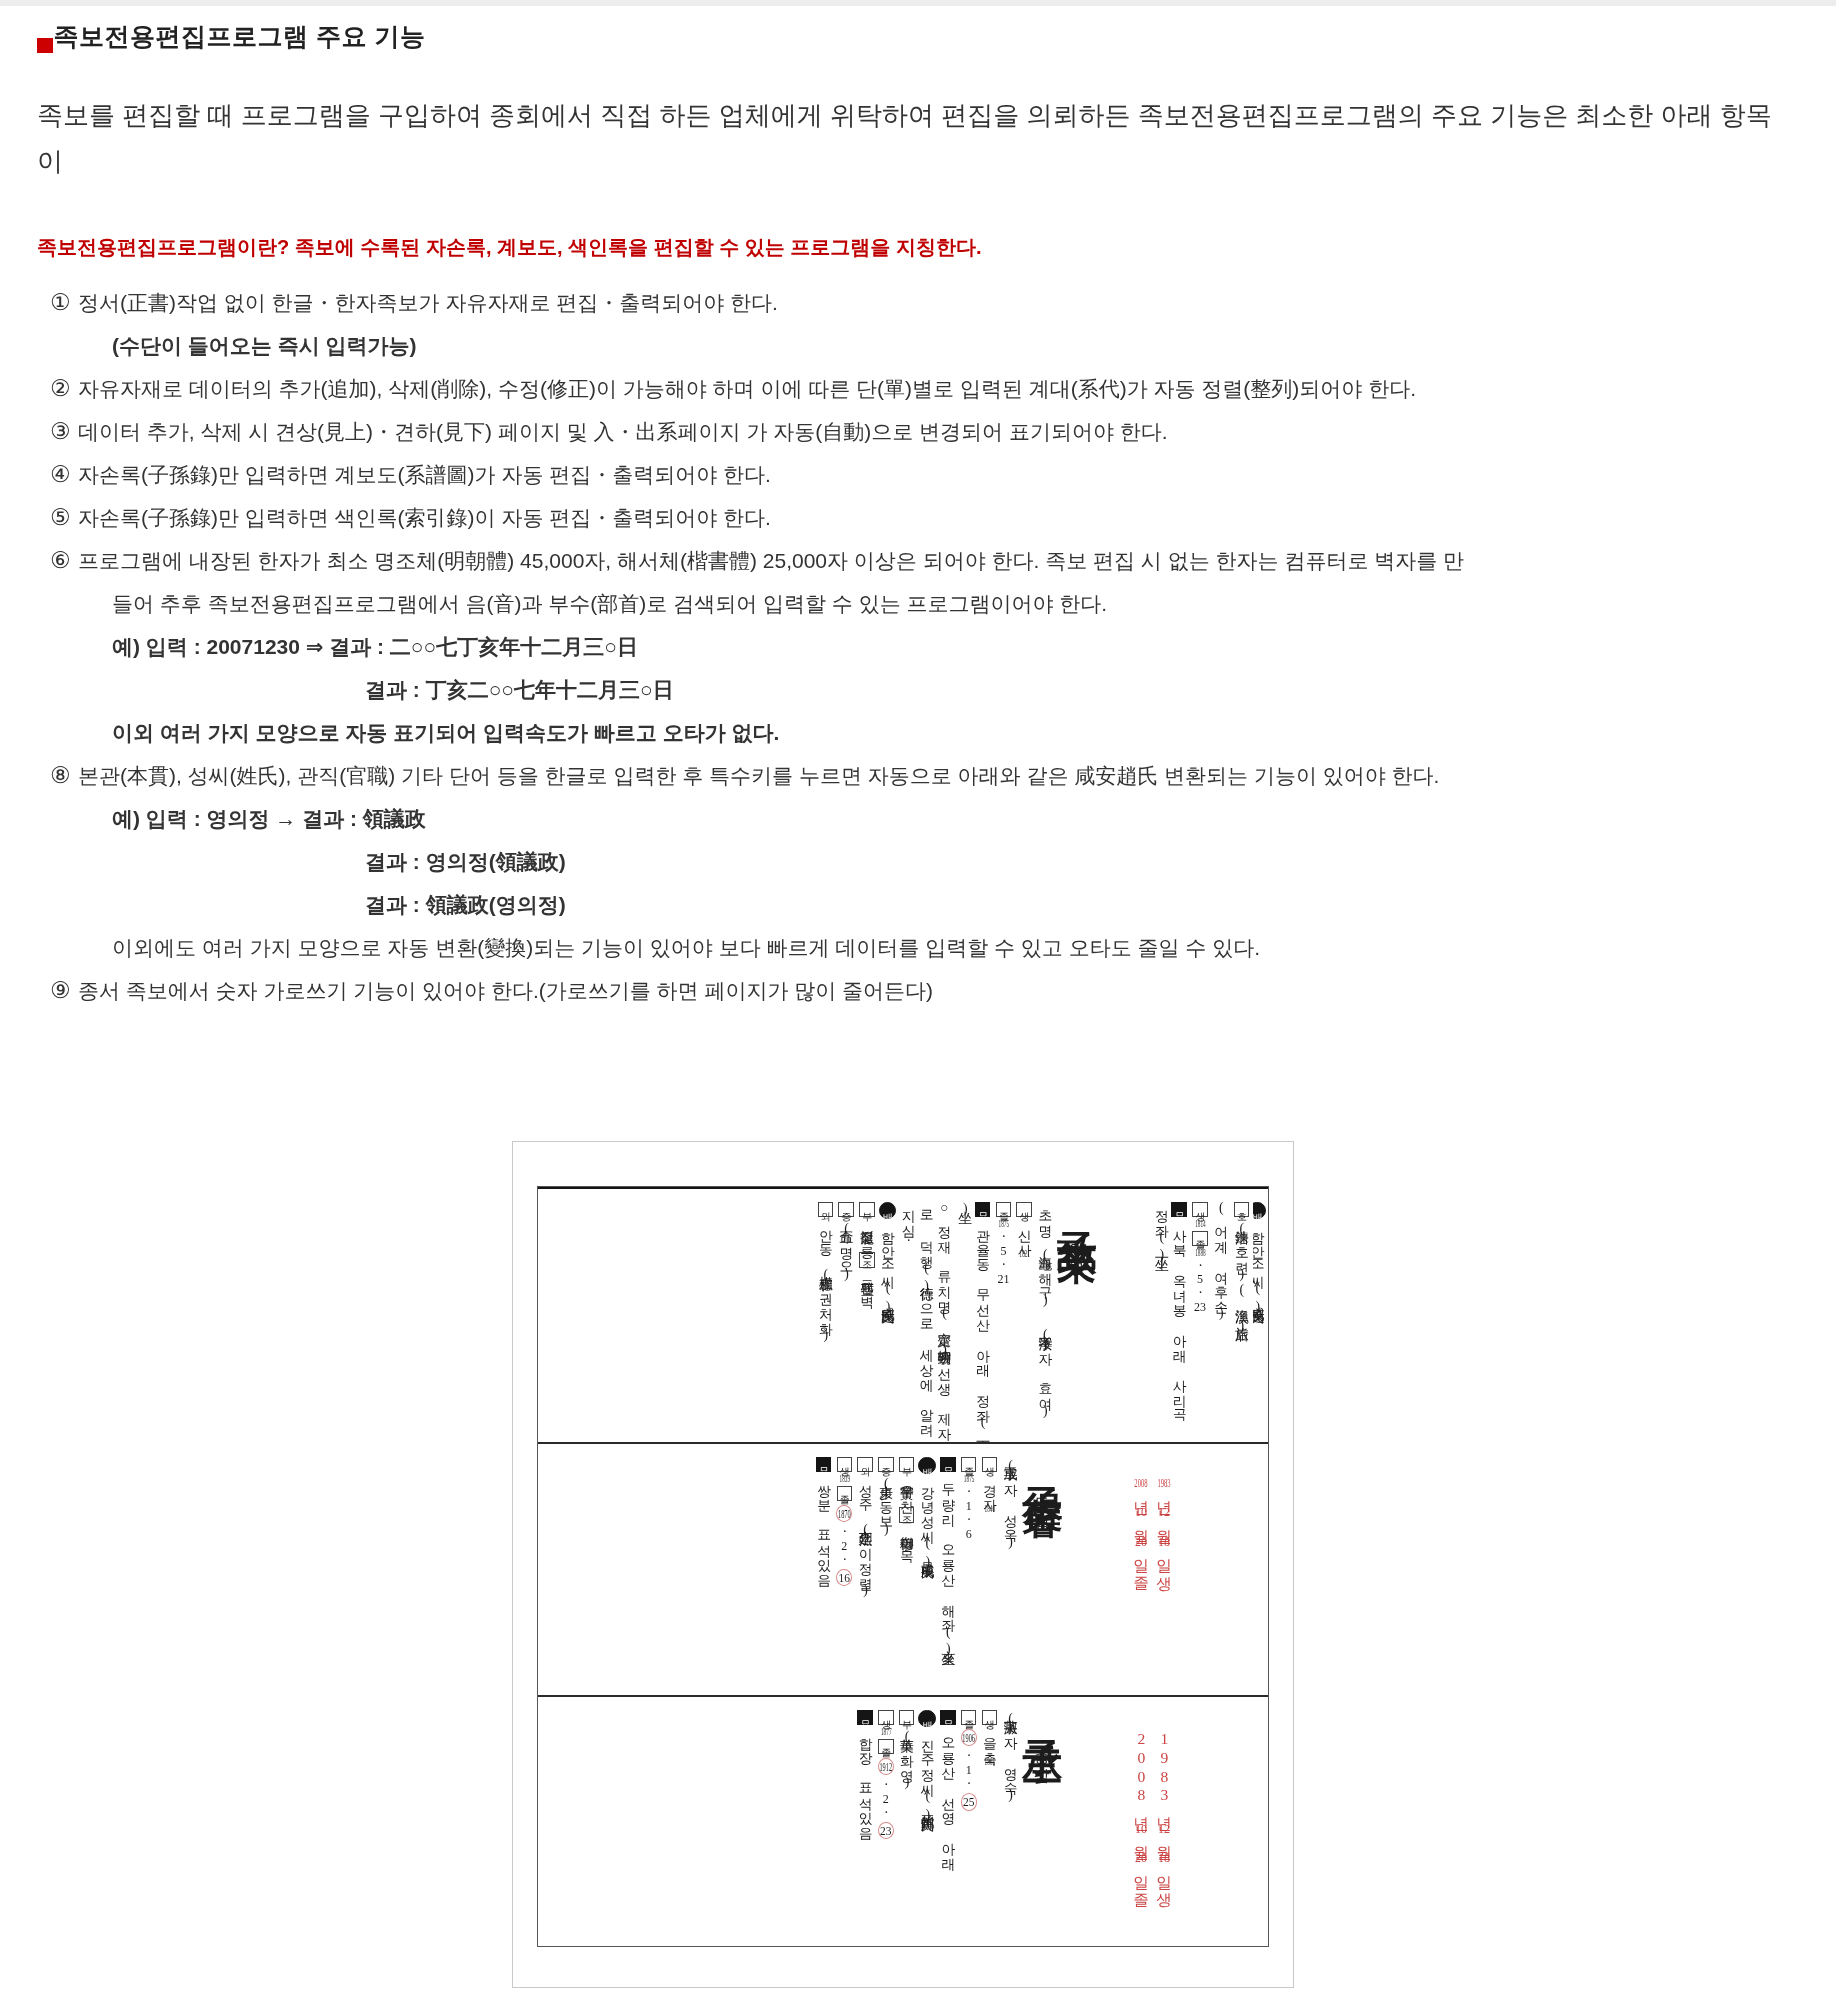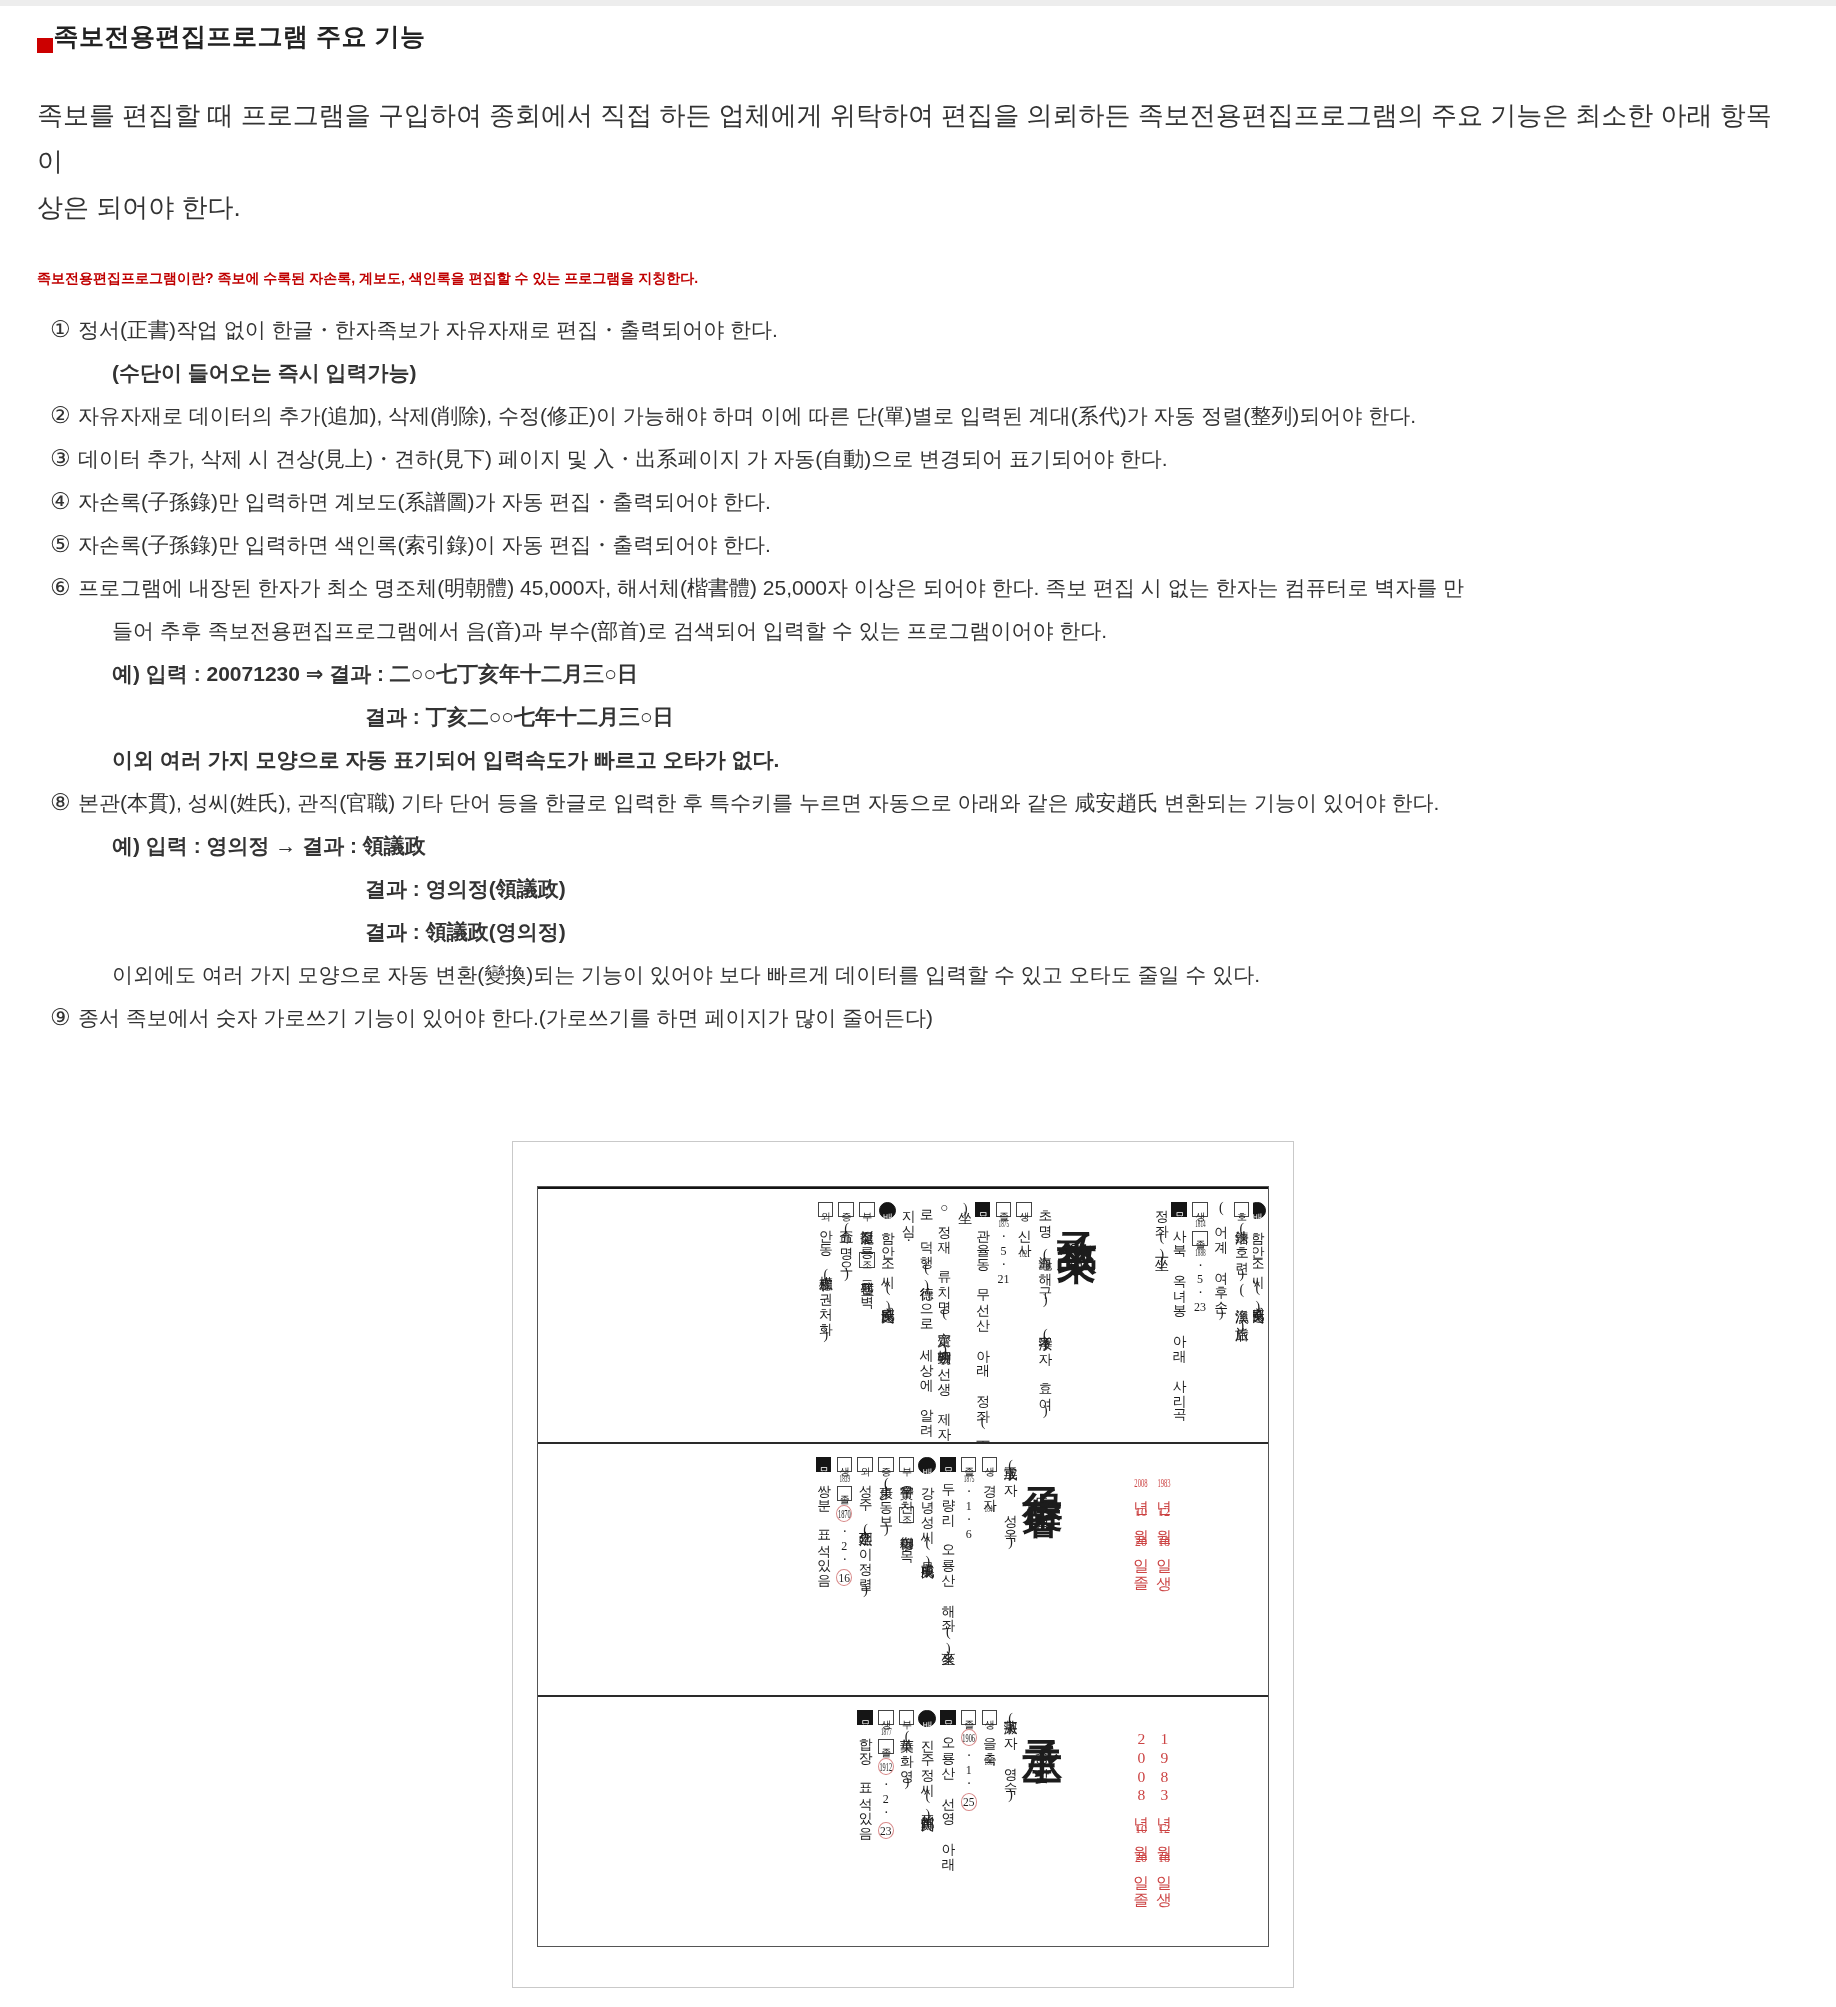--- a/index.html
+++ b/index.html
@@ -7,21 +7,21 @@
     width:1837px;height:2007px;position:relative;overflow:hidden;
     background:#ffffff;color:#333;
     font-family:"Liberation Sans","DejaVu Sans",sans-serif;
   }
   .topstrip{height:5.5px;background:#ededed;}
   .doc{padding:14.7px 37px 0 37px;}
   .title-row{display:flex;align-items:flex-end;gap:1px;}
   .bullet{width:15.6px;height:15.6px;background:#cc0000;flex:0 0 auto;margin-top:1.8px;}
   .page-title{font-size:25px;font-weight:bold;color:#222;letter-spacing:0.5px;}
   .intro{margin-top:39px;font-size:26px;line-height:46px;color:#333;}
-  .definition{margin-top:40px;font-size:14px;font-weight:bold;color:#c00000;}
+  .definition{margin-top:50px;font-size:20px;font-weight:bold;color:#c00000;}
   .features{margin-top:20px;padding-left:13px;font-size:21px;color:#333;}
   .line{line-height:43px;white-space:nowrap;}
   .line .marker{font-size:23px;margin-right:7.3px;}
   .line.sub{padding-left:62px;font-weight:bold;}
   .line.cont{padding-left:62px;}
   .line.subplain{padding-left:62px;}
   .line.res{padding-left:315px;font-weight:bold;}
 
   
   .gen-frame{
@@ -69,21 +69,20 @@
 <div class="topstrip"></div>
 
 <div class="doc">
   <div class="title-row">
     <span class="bullet"></span>
     <span class="page-title">족보전용편집프로그램 주요 기능</span>
   </div>
 
   <div class="intro">
     <div>족보를 편집할 때 프로그램을 구입하여 종회에서 직접 하든 업체에게 위탁하여 편집을 의뢰하든 족보전용편집프로그램의 주요 기능은 최소한 아래 항목 이</div>
-    <div>상은 되어야 한다.</div>
   </div>
 
   <div class="definition">족보전용편집프로그램이란? 족보에 수록된 자손록, 계보도, 색인록을 편집할 수 있는 프로그램을 지칭한다.</div>
 
   <div class="features">
       <div class="line item"><span class="marker">①</span><span>정서(正書)작업 없이 한글・한자족보가 자유자재로 편집・출력되어야 한다.</span></div>
       <div class="line sub"><span>(수단이 들어오는 즉시 입력가능)</span></div>
       <div class="line item"><span class="marker">②</span><span>자유자재로 데이터의 추가(追加), 삭제(削除), 수정(修正)이 가능해야 하며 이에 따른 단(單)별로 입력된 계대(系代)가 자동 정렬(整列)되어야 한다.</span></div>
       <div class="line item"><span class="marker">③</span><span>데이터 추가, 삭제 시 견상(見上)・견하(見下) 페이지 및 入・出系페이지 가 자동(自動)으로 변경되어 표기되어야 한다.</span></div>
       <div class="line item"><span class="marker">④</span><span>자손록(子孫錄)만 입력하면 계보도(系譜圖)가 자동 편집・출력되어야 한다.</span></div>

